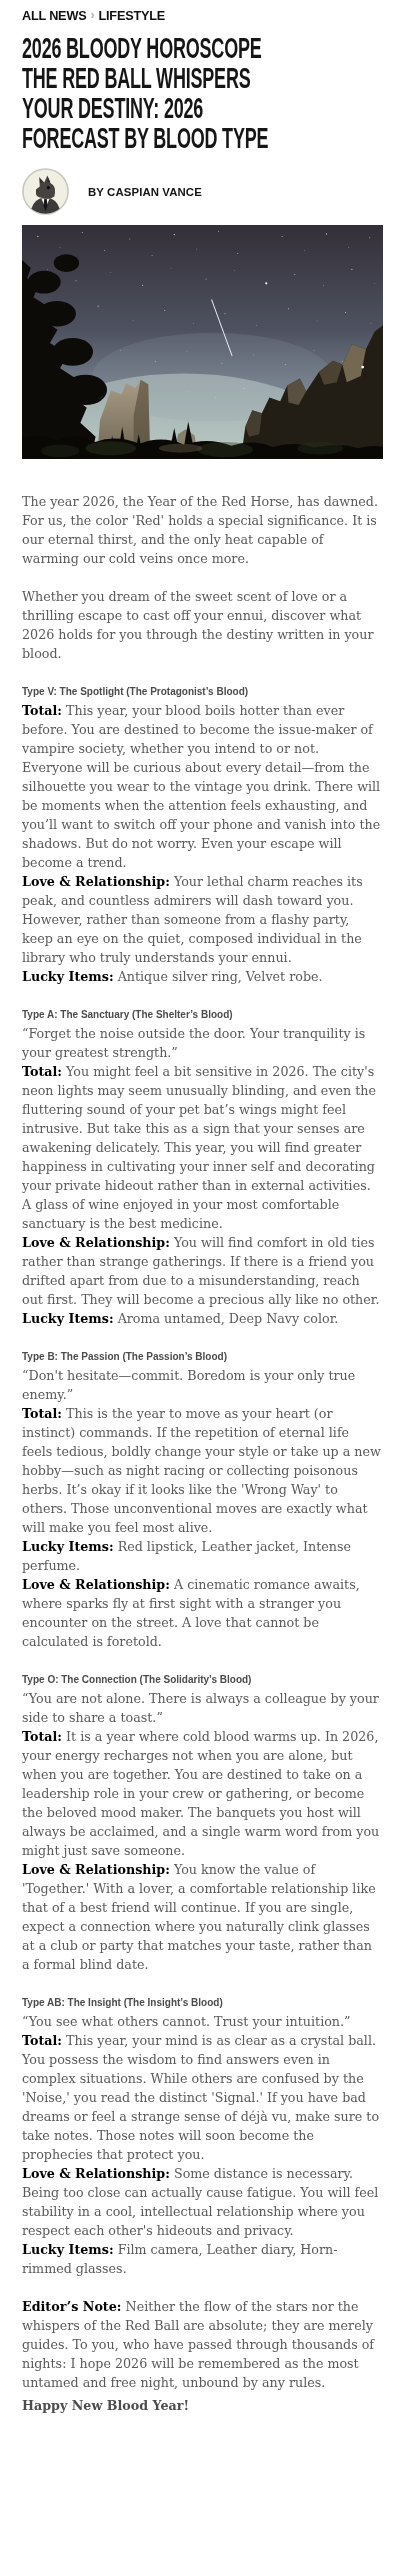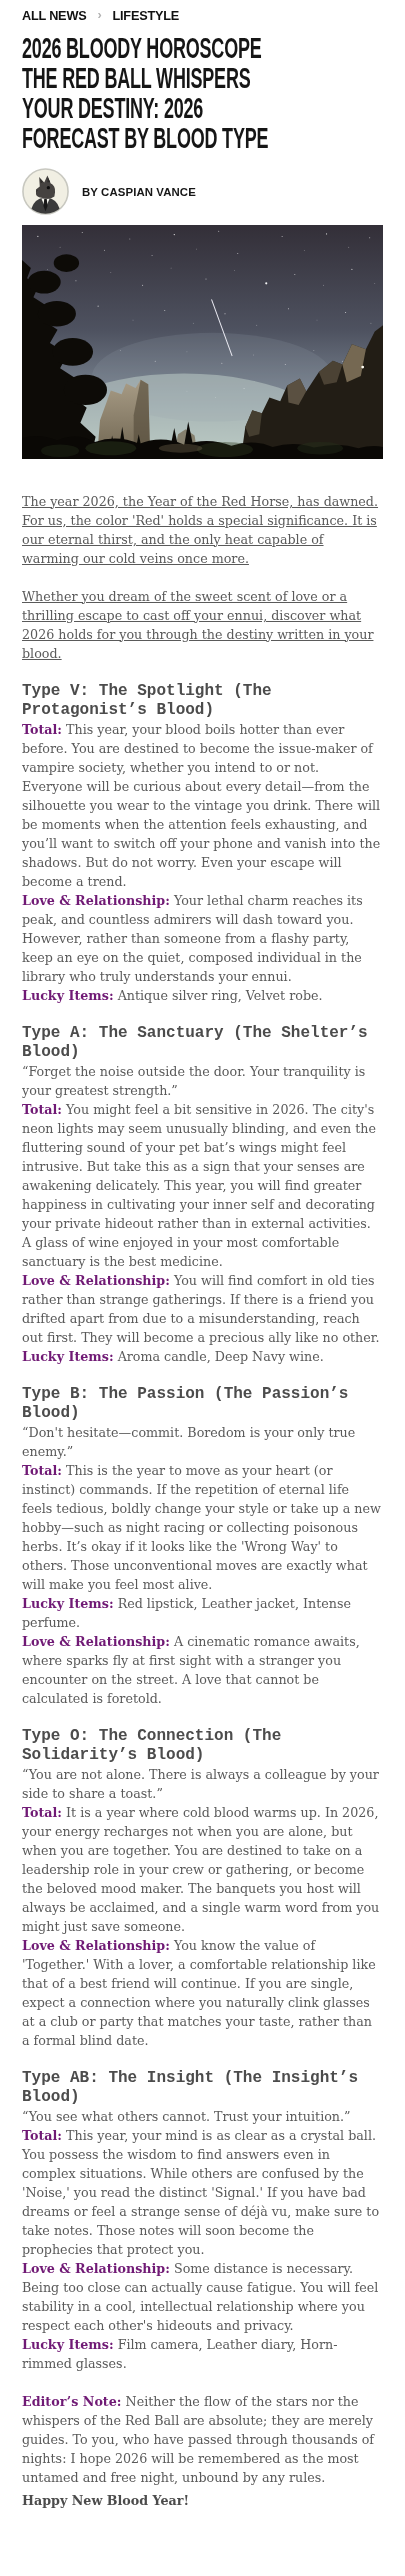--- a/index.html
+++ b/index.html
@@ -1,44 +1,44 @@
 <!DOCTYPE html>
 <html style="font-size:10px"><head>
 <meta charset="utf-8">
 <title>2026 Bloody Horoscope</title>
 <style>
   html, body { margin:0; padding:0; background:#ffffff; overflow-x:hidden; }
   body { font-family:"DejaVu Serif", serif; }
   .container { width:361px; margin:0 auto; padding:9px 0 35px 0; }
 
-  .breadcrumb { display:flex; align-items:center; gap:11px;
+  .breadcrumb { display:flex; align-items:center; gap:4px;
     font-family:"Liberation Sans", sans-serif; font-weight:bold;
     font-size:12.7px; letter-spacing:-0.2px; color:#111; }
   .crumb-sep { color:#b3b3b3; font-size:12.7px; line-height:1; padding-bottom:1.3px; }
   .crumb-link { cursor:pointer; }
 
   .title-wrap { margin-top:10px; }
   h1.page-title { margin:0; font-family:"Liberation Sans", sans-serif;
     font-weight:bold; font-size:29px; line-height:30px; color:#161616;
     white-space:pre-line; width:583px; transform:scaleX(0.62);
     transform-origin:0 0; letter-spacing:-0.3px; }
 
-  .byline { display:flex; align-items:center; gap:13px; margin-top:15px; }
+  .byline { display:flex; align-items:center; gap:19px; margin-top:15px; }
   .avatar { width:47px; height:47px; flex:0 0 auto; }
   .byline-name { font-family:"Liberation Sans", sans-serif; font-weight:bold;
     font-size:11.4px; letter-spacing:0.1px; color:#161616; cursor:pointer; }
 
   .hero { display:block; margin-top:9.5px; width:361px; height:234px; }
 
   .article-body { margin-top:33px; font-size:12.7px; line-height:19px; color:#5a5a5a; }
   .article-body p { margin:0; }
-  .article-body p.intro { margin:0 0 19px 0;text-decoration:underline; }
-  h2.section-h { font-family:Liberation Mono, monospace; font-weight:bold; font-size:16px;
+  .article-body p.intro { margin:0 0 19px 0; }
+  h2.section-h { font-family:Liberation Sans, sans-serif; font-weight:bold; font-size:10px;
     line-height:19px; color:#4c4c4c; margin:19px 4px 0 0; }
-  b.runin { color:#701a75; }
+  b.runin { color:#000000; }
   p.editor { margin-top:19px; }
   p.closing { margin-top:4px; font-weight:bold; color:#4c4c4c; }
 </style>
 </head>
 <body>
 
 <div class="container">
 
   <nav class="breadcrumb">
     <span class="crumb-link">ALL NEWS</span>
@@ -186,21 +186,21 @@
 
     <h2 class="section-h">Type V: The Spotlight (The Protagonist’s Blood)</h2>
     <p><b class="runin">Total:</b> <span>This year, your blood boils hotter than ever before. You are destined to become the issue-maker of vampire society, whether you intend to or not. Everyone will be curious about every detail—from the silhouette you wear to the vintage you drink. There will be moments when the attention feels exhausting, and you’ll want to switch off your phone and vanish into the shadows. But do not worry. Even your escape will become a trend.</span></p>
     <p><b class="runin">Love &amp; Relationship:</b> <span>Your lethal charm reaches its peak, and countless admirers will dash toward you. However, rather than someone from a flashy party, keep an eye on the quiet, composed individual in the library who truly understands your ennui.</span></p>
     <p><b class="runin">Lucky Items:</b> <span>Antique silver ring, Velvet robe.</span></p>
 
     <h2 class="section-h">Type A: The Sanctuary (The Shelter’s Blood)</h2>
     <p>“Forget the noise outside the door. Your tranquility is your greatest strength.”</p>
     <p><b class="runin">Total:</b> <span>You might feel a bit sensitive in 2026. The city's neon lights may seem unusually blinding, and even the fluttering sound of your pet bat’s wings might feel intrusive. But take this as a sign that your senses are awakening delicately. This year, you will find greater happiness in cultivating your inner self and decorating your private hideout rather than in external activities. A glass of wine enjoyed in your most comfortable sanctuary is the best medicine.</span></p>
     <p><b class="runin">Love &amp; Relationship:</b> <span>You will find comfort in old ties rather than strange gatherings. If there is a friend you drifted apart from due to a misunderstanding, reach out first. They will become a precious ally like no other.</span></p>
-    <p><b class="runin">Lucky Items:</b> <span>Aroma candle, Deep Navy wine.</span></p>
+    <p><b class="runin">Lucky Items:</b> <span>Aroma untamed, Deep Navy color.</span></p>
 
     <h2 class="section-h">Type B: The Passion (The Passion’s Blood)</h2>
     <p>“Don't hesitate—commit. Boredom is your only true enemy.”</p>
     <p><b class="runin">Total:</b> <span>This is the year to move as your heart (or instinct) commands. If the repetition of eternal life feels tedious, boldly change your style or take up a new hobby—such as night racing or collecting poisonous herbs. It’s okay if it looks like the 'Wrong Way' to others. Those unconventional moves are exactly what will make you feel most alive.</span></p>
     <p><b class="runin">Lucky Items:</b> <span>Red lipstick, Leather jacket, Intense perfume.</span></p>
     <p><b class="runin">Love &amp; Relationship:</b> <span>A cinematic romance awaits, where sparks fly at first sight with a stranger you encounter on the street. A love that cannot be calculated is foretold.</span></p>
 
     <h2 class="section-h">Type O: The Connection (The Solidarity’s Blood)</h2>
     <p>“You are not alone. There is always a colleague by your side to share a toast.”</p>
     <p><b class="runin">Total:</b> <span>It is a year where cold blood warms up. In 2026, your energy recharges not when you are alone, but when you are together. You are destined to take on a leadership role in your crew or gathering, or become the beloved mood maker. The banquets you host will always be acclaimed, and a single warm word from you might just save someone.</span></p>

